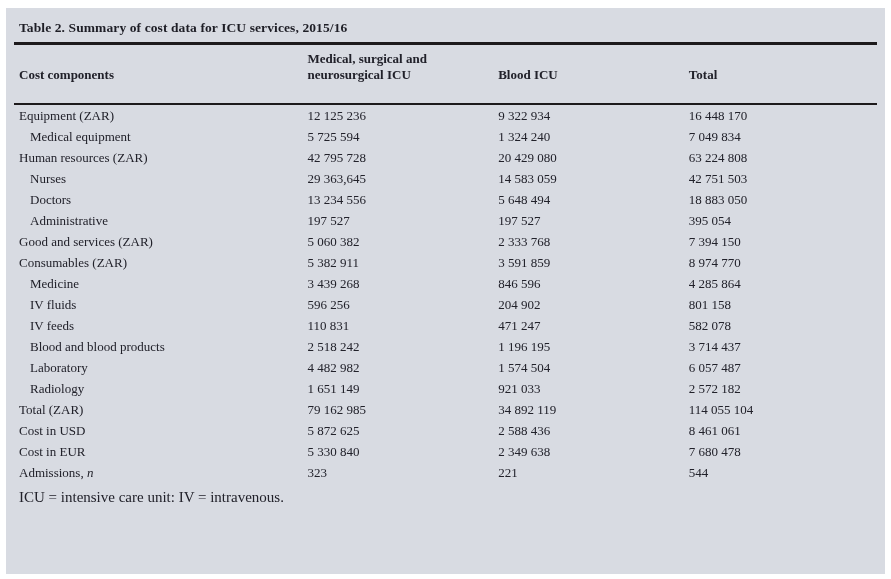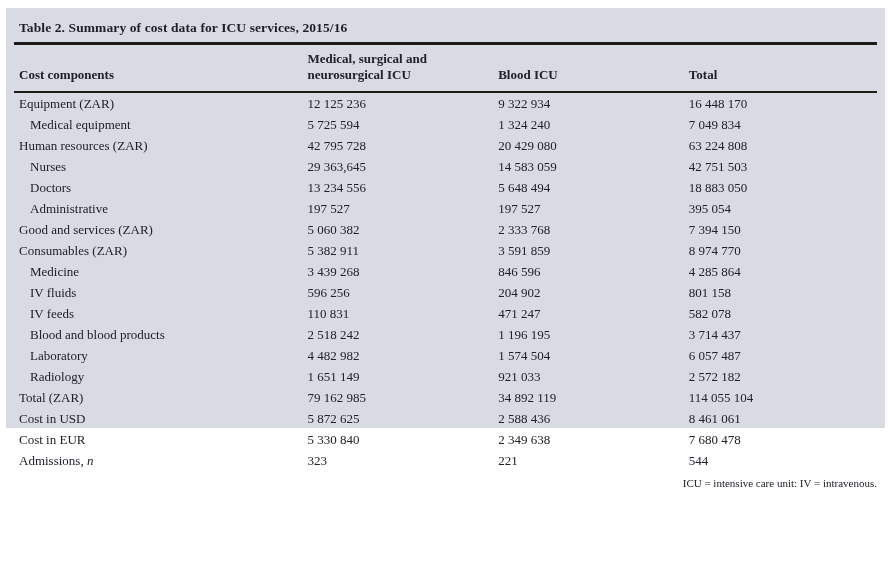--- a/index.html
+++ b/index.html
@@ -13,21 +13,21 @@
     height: 579px;
     background: #ffffff;
     overflow: hidden;
     font-family: "Liberation Serif", "DejaVu Serif", serif;
   }
   .card {
     position: absolute;
     left: 6px;
     top: 8px;
     width: 879px;
-    height: 420px;
+    height: 566px;
     background: #d8dbe2;
     box-sizing: border-box;
     padding: 5px 8px 0 8px;
   }
   .title {
     font-size: 13.5px;
     font-weight: bold;
     color: #1e1e26;
     padding: 7px 0 6px 5px;
     letter-spacing: 0.1px;
@@ -45,38 +45,37 @@
   col.c1 { width: 34%; }
   col.c2 { width: 22.1%; }
   col.c3 { width: 22.1%; }
   col.c4 { width: 21.8%; }
   thead th {
     text-align: left;
     vertical-align: bottom;
     font-weight: bold;
     font-size: 13px;
     line-height: 16px;
-    padding: 6px 6px 8px 0;
+    padding: 6px 6px 20px 0;
     border-bottom: 2px solid #1d1a1c;
   }
   thead th:first-child { padding-left: 5px; }
   tbody td {
     height: 21px;
     padding: 0 4px 0 0;
     vertical-align: middle;
     line-height: 21px;
     white-space: nowrap;
   }
   tbody td.label-cell { padding-left: 5px; }
   tbody td.label-cell.indent { padding-left: 16px; }
   .footnote {
-    font-size: 11px;
+    font-size: 15px;
     color: #21212a;
     padding: 6px 0 0 5px;
-    text-align: right;
   }
 </style>
 </head>
 <body>
 
 <div class="page">
   <div class="card">
     <div class="title">Table 2. Summary of cost data for ICU services, 2015/16</div>
     <div class="title-rule"></div>
     <table class="cost-table">

